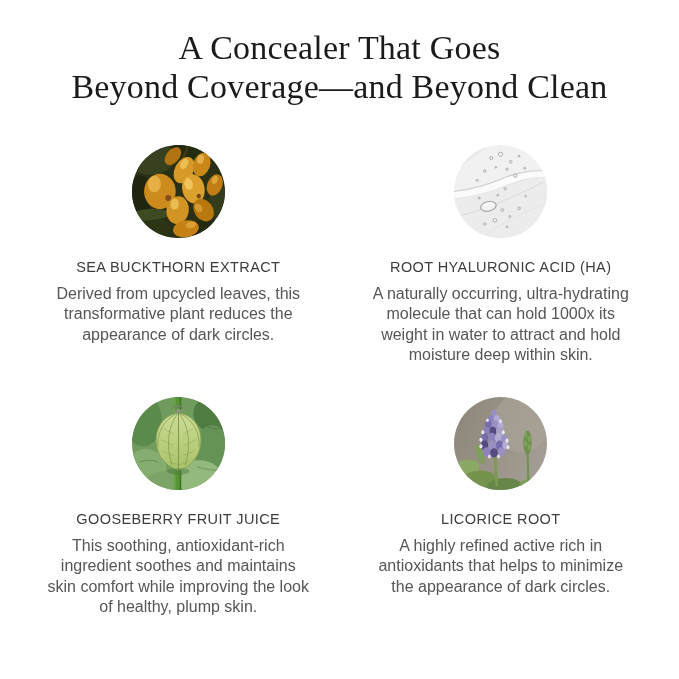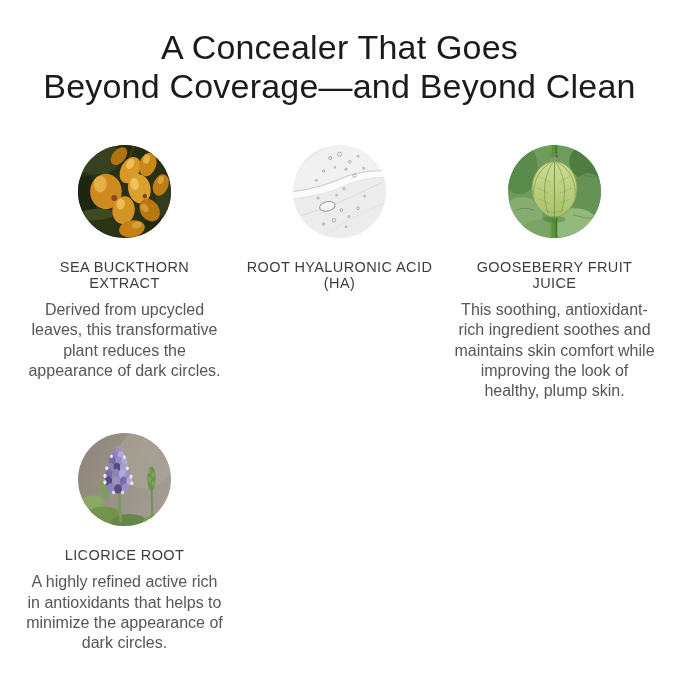--- a/index.html
+++ b/index.html
@@ -10,38 +10,38 @@
     -webkit-font-smoothing: antialiased;
   }
   .page {
     width: 679px; height: 679px;
     overflow: hidden;
     text-align: center;
     box-sizing: border-box;
     padding-top: 28px;
   }
   .title {
-    font-family: Liberation Sans, sans-serif;
+    font-family: Liberation Serif, serif;
     font-weight: 400;
     font-size: 34px;
     line-height: 1.16;
     letter-spacing: 0.2px;
     color: #1b1b1b;
     margin: 0;
   }
   .subtitle {
     font-size: 19.5px;
     font-weight: 400;
     letter-spacing: 0.2px;
     color: #4c4c4c;
     margin: 17px 0 0 0;
   }
   .grid {
     display: grid;
-    grid-template-columns: 1fr 1fr 1fr;
+    grid-template-columns: 1fr 1fr;
     column-gap: 14px;
     row-gap: 32px;
     padding: 0 24px;
     margin-top: 38px;
   }
   .cell {
     display: flex;
     flex-direction: column;
     align-items: center;
   }
@@ -163,20 +163,21 @@
             <circle cx="33" cy="85" r="1.2"></circle>
               <circle cx="57" cy="88" r="0.9"></circle>
           </g>
           <g transform="rotate(-12 37 66)">
             <ellipse cx="37" cy="66" rx="8.5" ry="5" fill="#f3f3f3" stroke="#9a9a9a" stroke-width="1.1"></ellipse>
             <path d="M31,64 Q37,61 43,64" stroke="#ffffff" stroke-width="1.4" fill="none"></path>
           </g>
         </svg>
       </div>
       <h2 class="ing-name">ROOT HYALURONIC ACID (HA)</h2>
+      <p class="ing-desc">A naturally occurring, ultra-hydrating molecule that can hold 1000x its weight in water to attract and hold moisture deep within skin.</p>
     </div>
 
     <div class="cell">
       <div class="photo" role="img" aria-label="cape-gooseberry-husk-photo">
         <svg viewBox="0 0 100 100" xmlns="http://www.w3.org/2000/svg">
           <defs>
             <linearGradient id="huskg" x1="0" y1="0" x2="0" y2="1">
               <stop offset="0" stop-color="#cedd95"></stop>
                 <stop offset="1" stop-color="#a8c169"></stop>
             </linearGradient>

